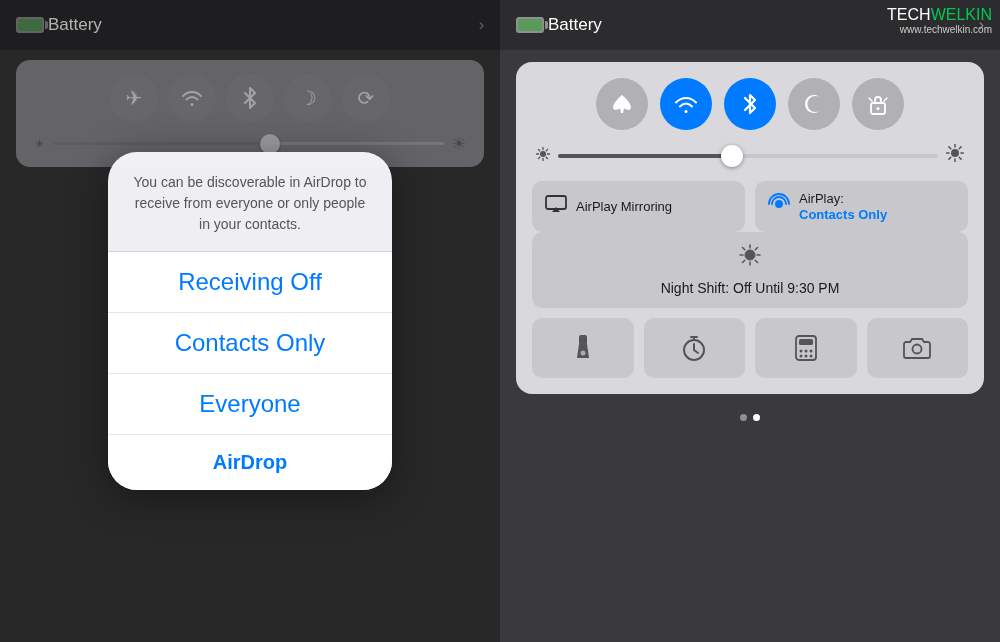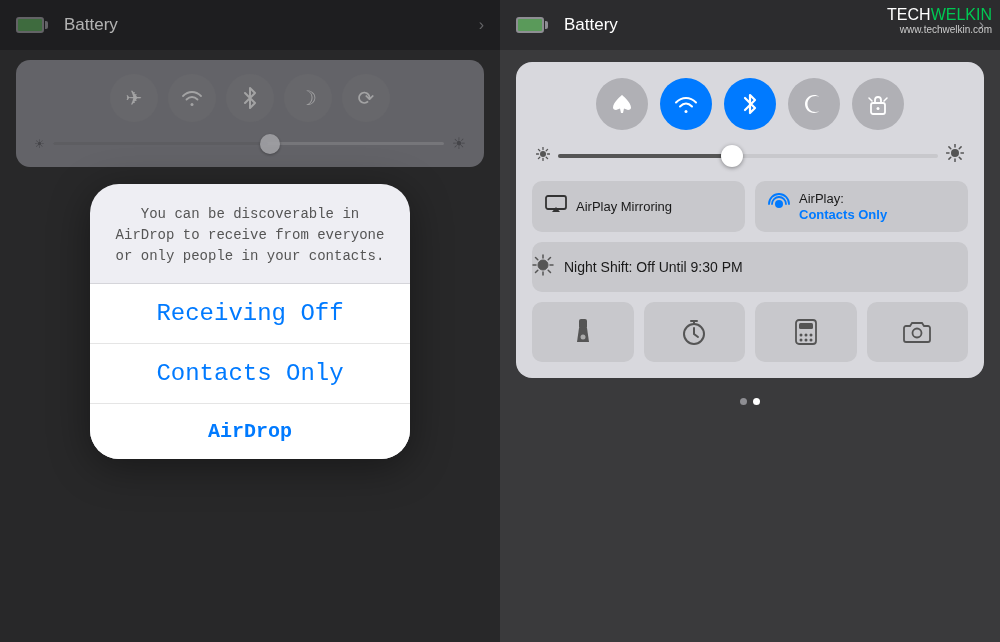--- a/index.html
+++ b/index.html
@@ -32,21 +32,21 @@
       flex-direction: column;
     }
 
     
     .status-bar {
       height: 50px;
       background: #2c2c2e;
       display: flex;
       align-items: center;
       padding: 0 16px;
-      gap: 20px;
+      gap: 4px;
     }
     .battery-icon {
       width: 28px;
       height: 16px;
       border: 2px solid #8e8e93;
       border-radius: 3px;
       position: relative;
       background: #5a9a5a;
     }
     .battery-icon::after {
@@ -137,21 +137,20 @@
       position: absolute;
       top: 50%;
       left: 43%;
       transform: translateY(-50%);
     }
 
     
     .feature-row {
       display: flex;
       gap: 10px;
-      margin-bottom: 10px;
     }
     .feature-btn {
       flex: 1;
       background: #c8c8cc;
       border-radius: 10px;
       padding: 10px 12px;
       display: flex;
       align-items: center;
       gap: 8px;
       cursor: pointer;
@@ -171,26 +170,27 @@
     }
     .feature-text .subtitle {
       color: #007aff;
       font-weight: 600;
     }
 
     
     .night-shift-btn {
       background: #c8c8cc;
       border-radius: 10px;
-      padding: 12px 0;
+      padding: 12px 16px;
       display: flex;
       align-items: center;
       gap: 10px;
       margin-bottom: 10px;
       cursor: pointer;
+      flex-direction: column;
     }
     .night-shift-text {
       font-size: 14px;
       font-weight: 500;
       color: #1a1a1a;
     }
 
     
     .bottom-icons-row {
       display: flex;
@@ -231,26 +231,25 @@
       position: absolute;
       top: 0; left: 0; right: 0; bottom: 0;
       background: rgba(0,0,0,0.3);
       display: flex;
       align-items: center;
       justify-content: center;
       z-index: 10;
     }
 
     .airdrop-dialog {
-      width: 320px;
+      width: 284px;
       background: rgba(245, 245, 250, 0.97);
       border-radius: 29px;
       overflow: hidden;
       box-shadow: 0 8px 40px rgba(0,0,0,0.4);
-      font-family: Liberation Mono, monospace;
     }
     .airdrop-header {
       padding: 20px 24px 16px;
       text-align: center;
       border-bottom: 1px solid rgba(0,0,0,0.1);
     }
     .airdrop-description {
       font-size: 14px;
       color: #555;
       line-height: 1.5;
@@ -394,20 +393,21 @@
   </div>
 
   <div class="overlay">
     <div class="airdrop-dialog">
       <div class="airdrop-header">
         <p class="airdrop-description">You can be discoverable in AirDrop to receive from everyone or only people in your contacts.</p>
       </div>
       <div class="airdrop-options">
         <div class="airdrop-option">Receiving Off</div>
         <div class="airdrop-option">Contacts Only</div>
+        <div class="airdrop-option">Everyone</div>
       </div>
       <div class="airdrop-cancel">AirDrop</div>
     </div>
   </div>
 </div>
 
 <div class="right-panel">
 
   <div class="watermark">
     <div>

